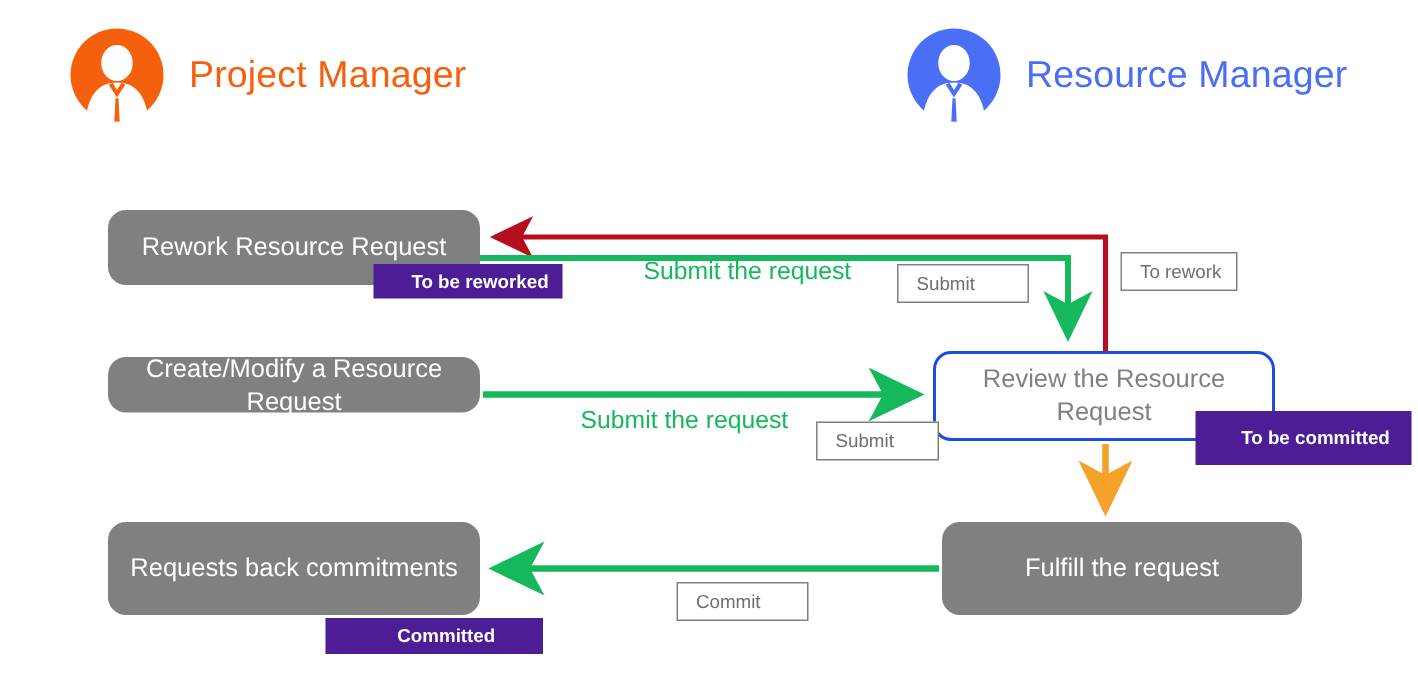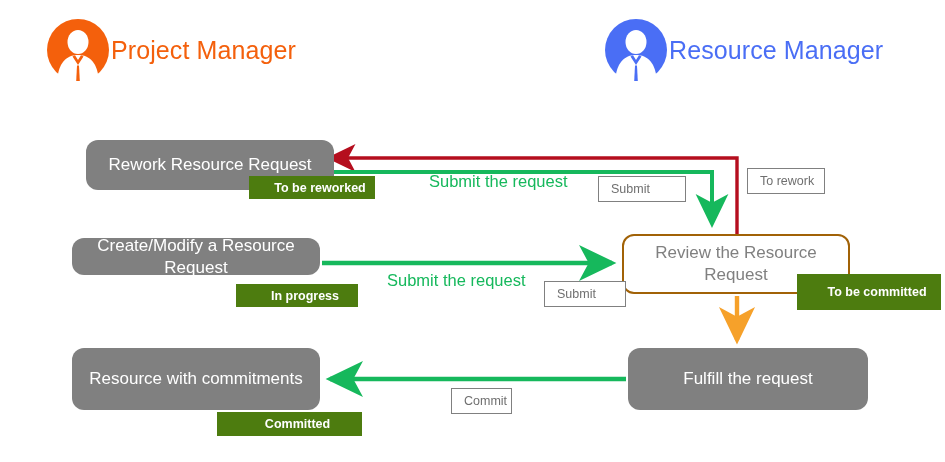--- a/index.html
+++ b/index.html
@@ -29,21 +29,21 @@
     width: 64px;
     height: 64px;
     border-radius: 50%;
     flex: 0 0 auto;
     overflow: hidden;
     position: relative;
   }
   .avatar svg { display: block; }
   .role-label {
     font-size: 25px;
-    margin-left: 1px;
+    margin-left: 16px;
     white-space: nowrap;
     letter-spacing: 0.1px;
   }
   #role-pm { left: 46px; top: 18px; }
   #role-rm { left: 604px; top: 18px; justify-content: flex-end; }
   #role-pm .role-label { color: #f4600c; }
   #role-rm .role-label { color: #4a6ef5; }
 
   
   .node {
@@ -59,35 +59,35 @@
   }
   .node.filled {
     background: #808080;
     color: #ffffff;
     font-size: 17px;
     padding: 0 14px;
   }
   .node.outline {
     background: #ffffff;
     color: #808080;
-    border: 2px solid #a16207;
+    border: 2px solid #1d4ed8;
     font-size: 17px;
     padding: 0 14px;
   }
 
-  #node-rework        { left: 72px;  top: 140px; width: 248px; height: 50px; margin-left: 14px; }
+  #node-rework        { left: 72px;  top: 140px; width: 248px; height: 50px; }
   #node-create        { left: 72px;  top: 238px; width: 248px; height: 37px; }
   #node-requests      { left: 72px;  top: 348px; width: 248px; height: 62px; }
   #node-review        { left: 622px; top: 234px; width: 228px; height: 60px; }
   #node-fulfill       { left: 628px; top: 348px; width: 240px; height: 62px; }
 
   
   .badge {
     position: absolute;
-    background: #4d7c0f;
+    background: #4c1d95;
     color: #ffffff;
     font-size: 12.5px;
     font-weight: bold;
     display: flex;
     align-items: center;
     justify-content: center;
     text-align: center;
     box-sizing: border-box;
     z-index: 8;
     white-space: nowrap;
@@ -108,21 +108,21 @@
     display: flex;
     align-items: center;
     box-sizing: border-box;
     padding-left: 12px;
     z-index: 9;
     white-space: nowrap;
   }
   #btn-submit-top    { left: 598px; top: 176px; width: 88px; height: 26px; }
   #btn-to-rework     { left: 747px; top: 168px; width: 78px; height: 26px; }
   #btn-submit-mid    { left: 544px; top: 281px; width: 82px; height: 26px; }
-  #btn-commit        { left: 451px; top: 388px; width: 61px; height: 26px; }
+  #btn-commit        { left: 451px; top: 388px; width: 88px; height: 26px; }
 
   
   .edge-label {
     position: absolute;
     font-size: 16.5px;
     white-space: nowrap;
     z-index: 7;
   }
   #label-sendback    { left: 362px; top: 116px; color: #b50e1e; }
   #label-submit-top  { left: 429px; top: 172px; color: #16b85c; }
@@ -211,29 +211,28 @@
         </g>
       </svg>
     </div>
     <div class="role-label">Resource Manager</div>
   </div>
 
   <div class="node filled" id="node-rework">Rework Resource Request</div>
 
   <div class="node filled" id="node-create">Create/Modify a Resource Request</div>
 
-  <div class="node filled" id="node-requests">Resource with commitments</div>
+  <div class="node filled" id="node-requests">Requests back commitments</div>
 
   <div class="node outline" id="node-review">Review the Resource Request</div>
 
   <div class="node filled" id="node-fulfill">Fulfill the request</div>
 
   <div class="badge" id="badge-reworked">To be reworked</div>
 
-  <div class="badge" id="badge-inprogress">In progress</div>
 
   <div class="badge" id="badge-committed">Committed</div>
 
   <div class="badge" id="badge-tobecommit">To be committed</div>
 
   <div class="btn" id="btn-submit-top">Submit</div>
 
   <div class="btn" id="btn-to-rework">To rework</div>
 
   <div class="btn" id="btn-submit-mid">Submit</div>

